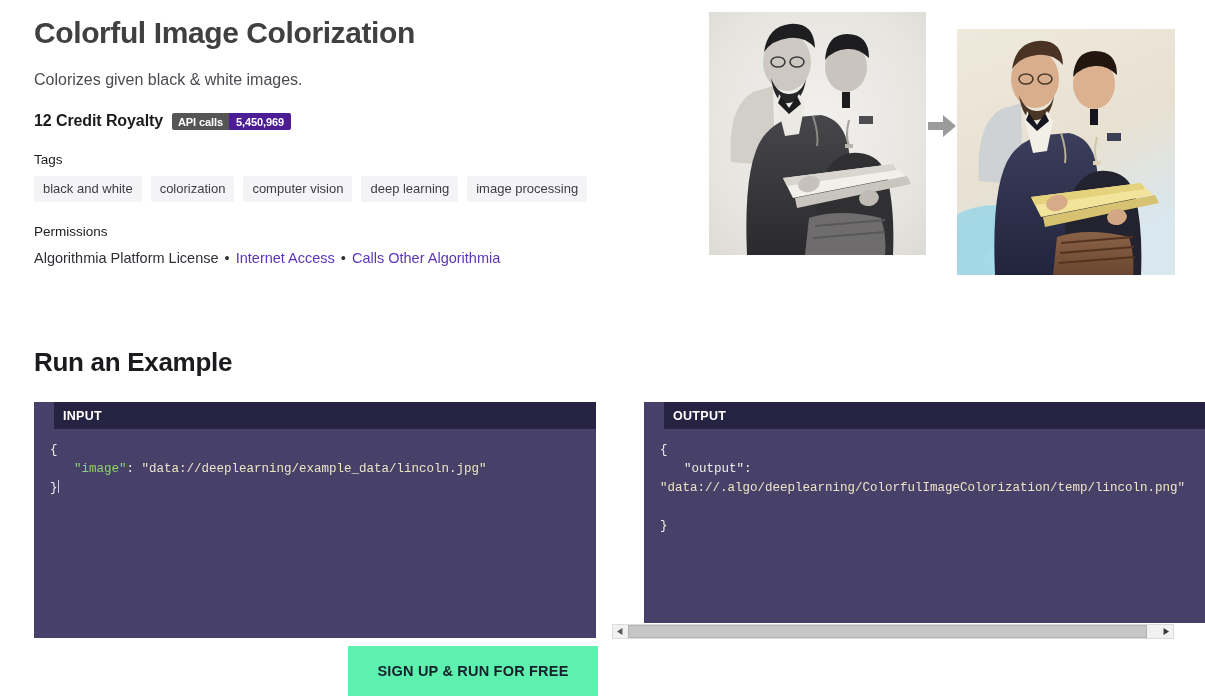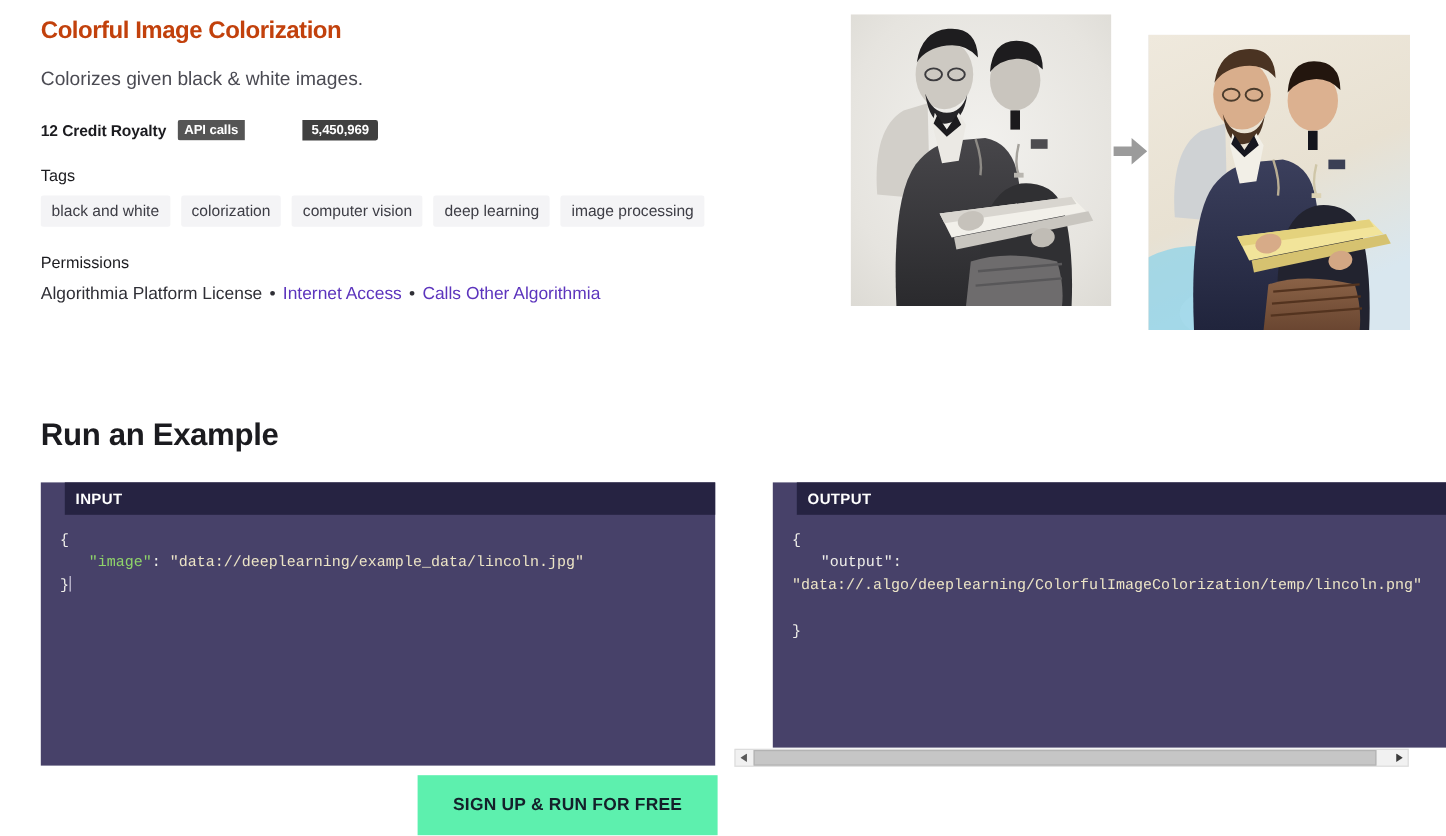--- a/index.html
+++ b/index.html
@@ -23,41 +23,41 @@
     width: 1205px;
     height: 300px;
   }
   .hero-left {
     position: absolute;
     left: 34px;
     top: 14px;
     width: 640px;
   }
   .algo-title {
-    font-size: 20px;
+    font-size: 30px;
     font-weight: bold;
     letter-spacing: -0.4px;
-    color: #c2410c;
+    color: #404040;
     margin: 0;
     line-height: 1.25;
   }
   .algo-tagline {
     font-size: 16px;
     color: #4b4b53;
     margin: 18px 0 0 0;
     line-height: 1.3;
   }
 
   .royalty-row {
     display: flex;
     align-items: center;
     margin-top: 22px;
   }
   .royalty-text {
-    font-size: 13px;
+    font-size: 16px;
     font-weight: bold;
     color: #1b1b1f;
     letter-spacing: -0.1px;
   }
   .api-badge {
     display: inline-flex;
     margin-left: 9px;
     border-radius: 2px;
     overflow: hidden;
     font-size: 11px;
@@ -66,25 +66,24 @@
     height: 17px;
   }
   .api-badge-label {
     background: #555555;
     color: #ffffff;
     padding: 4px 6px 3px 6px;
     letter-spacing: -0.1px;
     text-align: right;
   }
   .api-badge-value {
-    background: #404040;
+    background: #4c1d95;
     color: #ffffff;
     padding: 4px 7px 17px 7px;
     letter-spacing: -0.1px;
-    margin-left: 48px;
   }
 
   .section-label {
     font-size: 13.5px;
     font-weight: normal;
     color: #1b1b1f;
     margin-top: 22px;
   }
 
   .tag-list {

